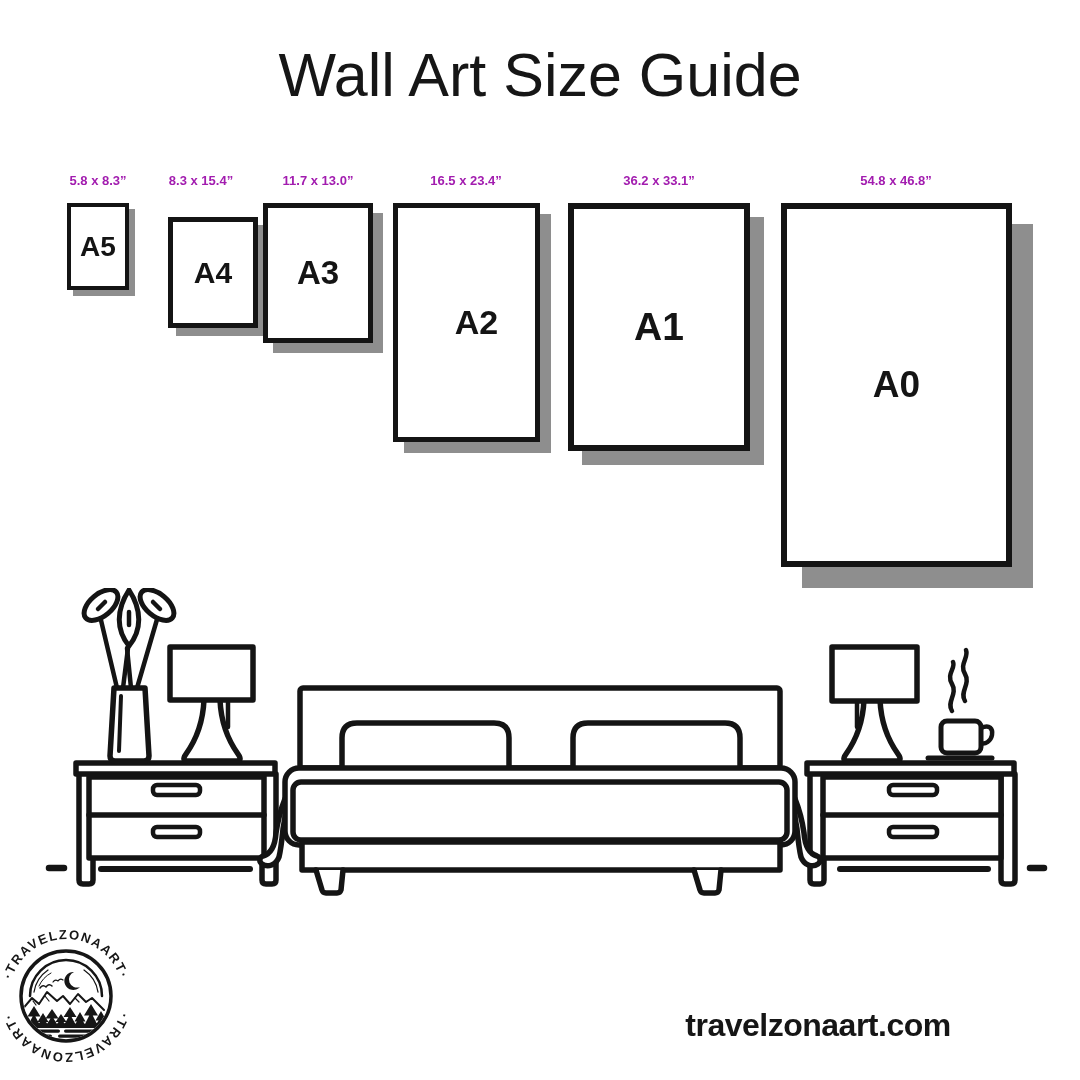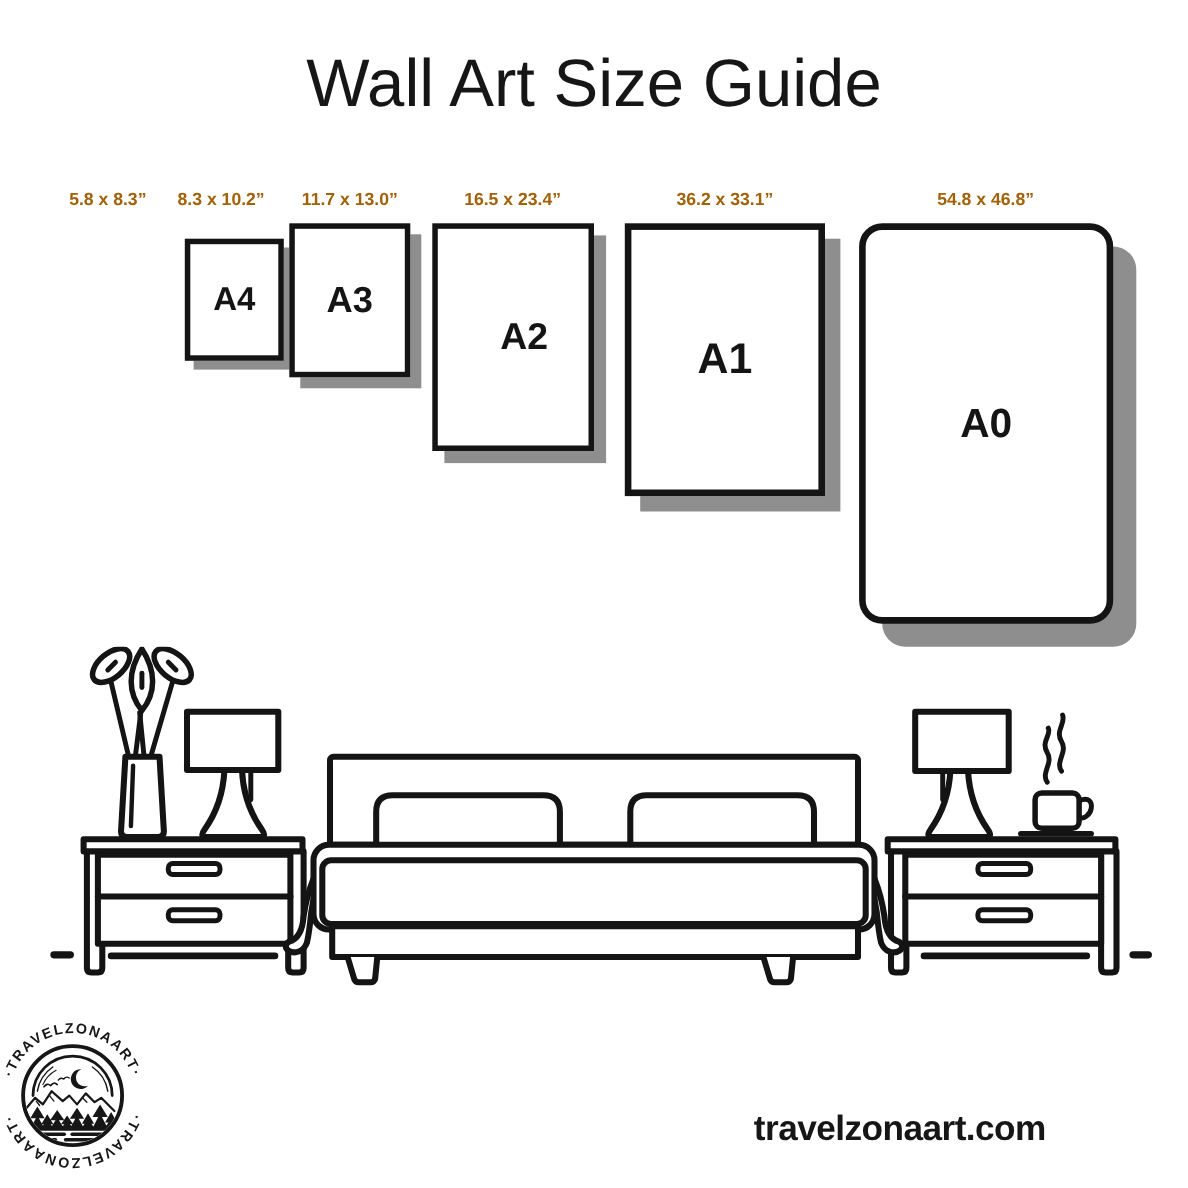--- a/index.html
+++ b/index.html
@@ -6,46 +6,47 @@
   .canvas{position:relative;width:1080px;height:1080px;background:#fff;overflow:hidden;
           font-family:"Liberation Sans",sans-serif;color:#161616;}
   .title{position:absolute;left:0;top:40px;width:1080px;text-align:center;
          font-size:61px;font-weight:400;letter-spacing:0;color:#161616;}
   
   .frame{position:absolute;background:#fff;border:5px solid #141414;box-sizing:border-box;
          display:flex;align-items:center;justify-content:center;font-weight:bold;color:#141414;}
   .f-a5{left:67px; top:203px;width:62px; height:87px; border-width:4px;box-shadow:6px 6px 0 #8e8e8e;font-size:28px;}
   .f-a4{left:168px;top:203px;width:90px; height:111px;border-width:5px;box-shadow:8px 8px 0 #8e8e8e;font-size:30px;margin-top:14px;}
   .f-a3{left:263px;top:203px;width:110px;height:140px;border-width:5px;box-shadow:10px 10px 0 #8e8e8e;font-size:33px;}
-  .f-a2{left:393px;top:203px;width:147px;height:207px;border-width:5px;box-shadow:11px 11px 0 #8e8e8e;font-size:34px;padding-left:20px;}
+  .f-a2{left:393px;top:203px;width:147px;height:239px;border-width:5px;box-shadow:11px 11px 0 #8e8e8e;font-size:34px;padding-left:20px;}
   .f-a1{left:568px;top:203px;width:182px;height:248px;border-width:6px;box-shadow:14px 14px 0 #8e8e8e;font-size:39px;}
-  .f-a0{left:781px;top:203px;width:231px;height:364px;border-width:6px;box-shadow:21px 21px 0 #8e8e8e;font-size:37px;border-radius:21px;}
-  .dims{position:absolute;top:173px;transform:translateX(-50%);font-size:16px;font-weight:bold;
-        white-space:nowrap;color:#a16207;}
+  .f-a0{left:781px;top:203px;width:231px;height:364px;border-width:6px;box-shadow:21px 21px 0 #8e8e8e;font-size:37px;}
+  .dims{position:absolute;top:173px;transform:translateX(-50%);font-size:13px;font-weight:bold;
+        white-space:nowrap;color:#a21caf;}
   .d-a5{left:98px}.d-a4{left:201px}.d-a3{left:318px}.d-a2{left:466px}.d-a1{left:659px}.d-a0{left:896px}
   
   .scene{position:absolute;left:0;top:588px;width:1080px;height:312px;}
   .logo{position:absolute;left:0;top:928px;width:134px;height:136px;}
   .website{position:absolute;left:818px;top:1007px;transform:translateX(-50%);
            font-size:32px;font-weight:800;letter-spacing:-0.5px;color:#161616;white-space:nowrap;}
 </style>
 </head>
 <body>
 
 <div class="canvas">
 
   <div class="title">Wall Art Size Guide</div>
 
   <div class="dims d-a5">5.8 x 8.3”</div>
-  <div class="dims d-a4">8.3 x 10.2”</div>
+  <div class="dims d-a4">8.3 x 15.4”</div>
   <div class="dims d-a3">11.7 x 13.0”</div>
   <div class="dims d-a2">16.5 x 23.4”</div>
   <div class="dims d-a1">36.2 x 33.1”</div>
   <div class="dims d-a0">54.8 x 46.8”</div>
 
+  <div class="frame f-a5">A5</div>
   <div class="frame f-a4">A4</div>
   <div class="frame f-a3">A3</div>
   <div class="frame f-a2">A2</div>
   <div class="frame f-a1">A1</div>
   <div class="frame f-a0">A0</div>
 
   <svg class="scene" viewBox="0 0 1080 312">
     <g fill="none" stroke="#141414" stroke-width="5.5" stroke-linecap="round" stroke-linejoin="round">
 
       <line x1="49" y1="280" x2="64" y2="280" stroke-width="6.5"></line>

